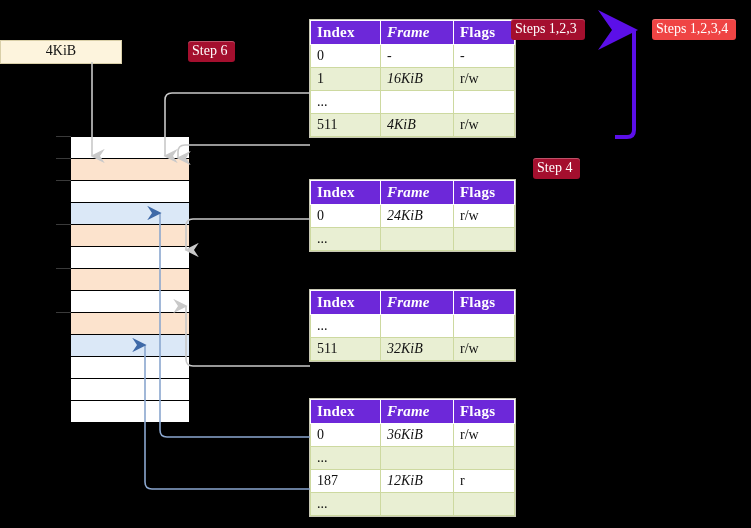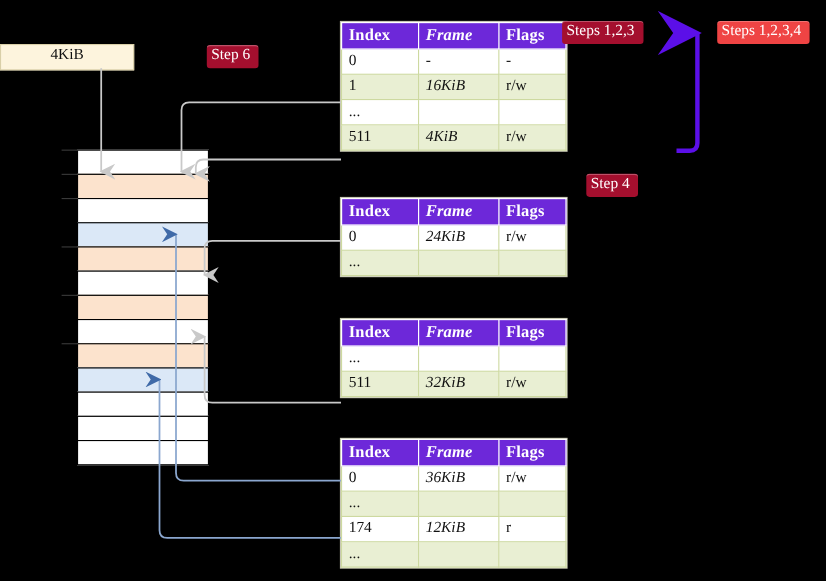--- a/index.html
+++ b/index.html
@@ -171,21 +171,21 @@
             <td class="c-index">0</td>
             <td class="c-frame">36KiB</td>
             <td class="c-flags">r/w</td>
           </tr>
           <tr class="even">
             <td class="c-index">...</td>
             <td class="c-frame"></td>
             <td class="c-flags"></td>
           </tr>
           <tr class="odd">
-            <td class="c-index">174</td>
+            <td class="c-index">187</td>
             <td class="c-frame">12KiB</td>
             <td class="c-flags">r</td>
           </tr>
           <tr class="even">
             <td class="c-index">...</td>
             <td class="c-frame"></td>
             <td class="c-flags"></td>
           </tr>
         </tbody>
       </table>

